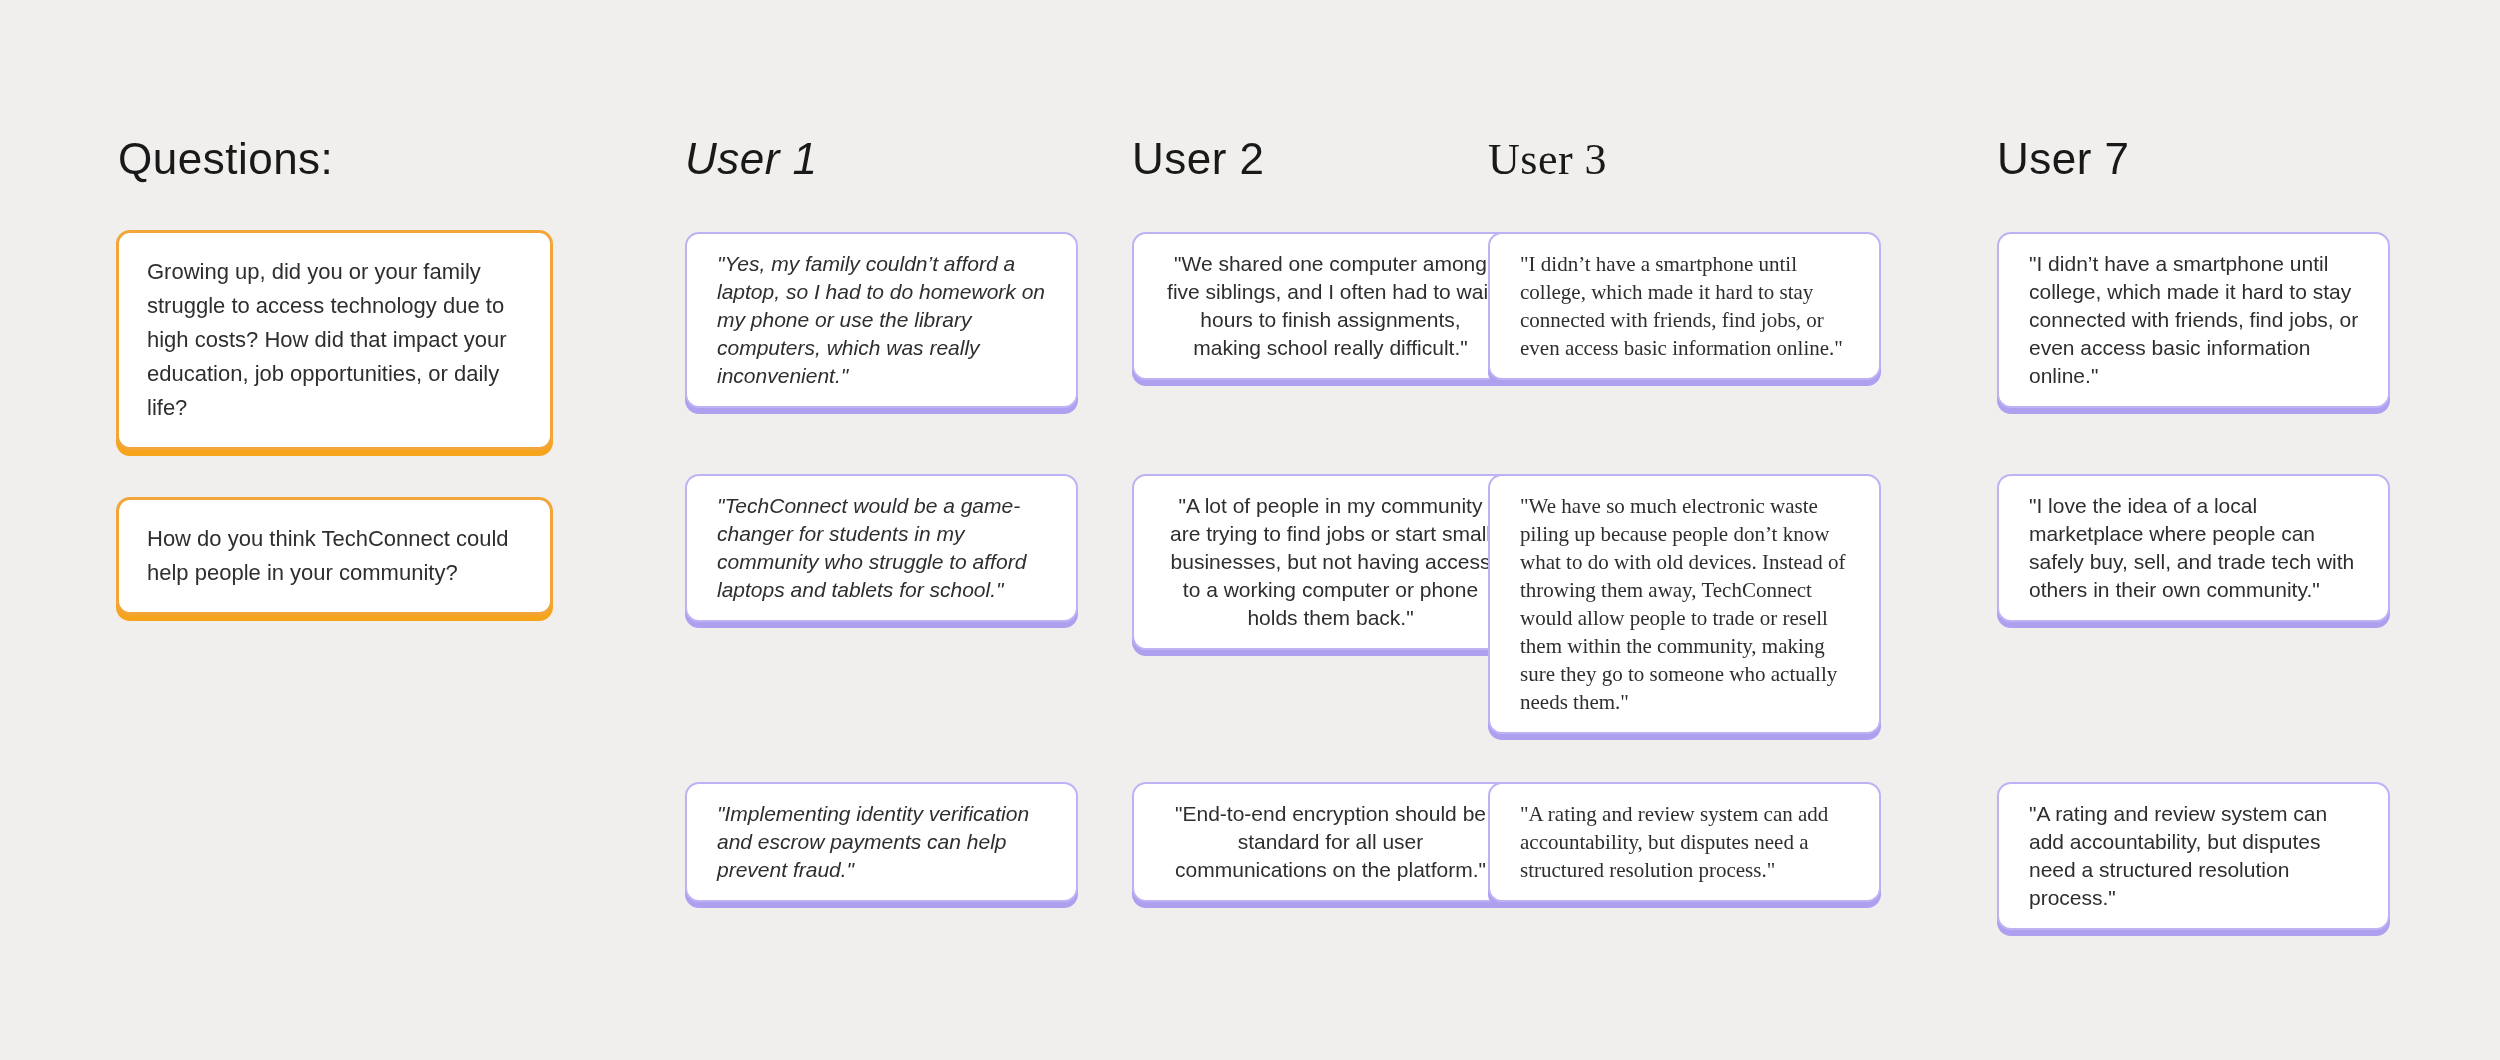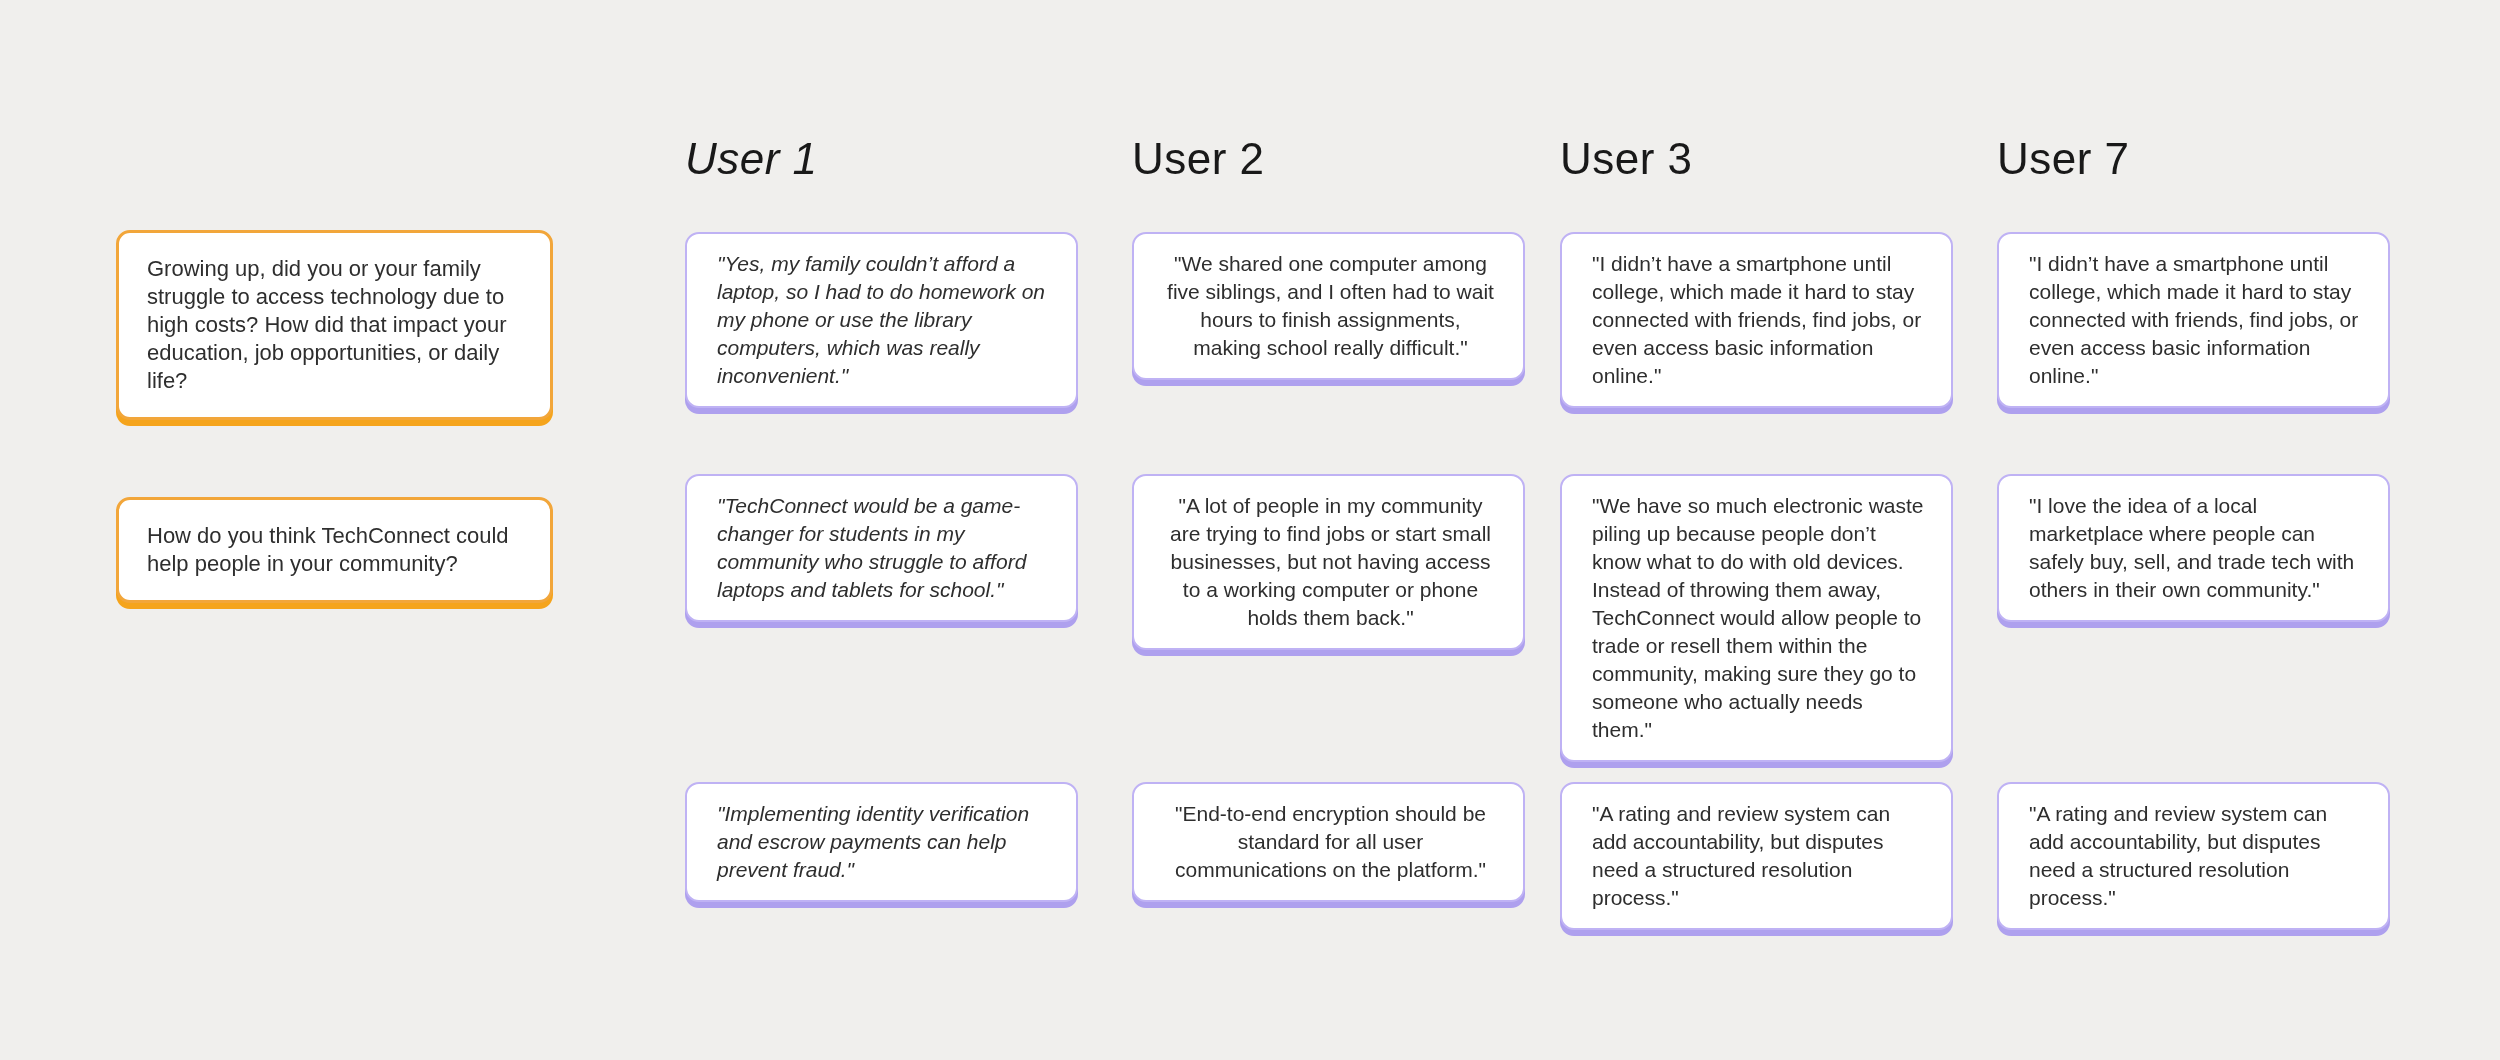--- a/index.html
+++ b/index.html
@@ -31,41 +31,42 @@
     color: #2E2E2E;
     border-radius: 14px;
   }
   .card.question {
     width: 437px;
     left: 116px;
     border: 3px solid #F2A63A;
     box-shadow: 0 6px 0 #F5A41C;
     padding: 22px 28px 22px 28px;
     font-size: 22px;
-    line-height: 28px;
+    line-height: 34px;
   }
   .card.answer {
     width: 393px;
     border: 2px solid #BFB2F4;
     box-shadow: 0 6px 0 #AEA0EE;
     padding: 16px 26px 16px 30px;
     font-size: 21px;
     line-height: 28px;
   }
   
   .c0 { left: 685px; font-style: italic; }
   .c1 { left: 1132px; text-align: center; }
-  .c2 { left: 1560px; }
+  .c2 { left: 1488px; font-family: Liberation Serif, serif; }
   .c3 { left: 1997px; }
 </style>
 </head>
 <body>
 
 <div class="board">
 
+  <div class="col-title" style="left:118px;">Questions:</div>
   <div class="col-title c0">User 1</div>
   <div class="col-title c1">User 2</div>
   <div class="col-title c2">User 3</div>
   <div class="col-title c3">User 7</div>
 
   <div class="card question" style="top:230px;">Growing up, did you or your family struggle to access technology due to high costs? How did that impact your education, job opportunities, or daily life?</div>
   <div class="card answer c0" style="top:232px;">"Yes, my family couldn’t afford a laptop, so I had to do homework on my phone or use the library computers, which was really inconvenient."</div>
   <div class="card answer c1" style="top:232px;">"We shared one computer among five siblings, and I often had to wait hours to finish assignments, making school really difficult."</div>
   <div class="card answer c2" style="top:232px;">"I didn’t have a smartphone until college, which made it hard to stay connected with friends, find jobs, or even access basic information online."</div>
   <div class="card answer c3" style="top:232px;">"I didn’t have a smartphone until college, which made it hard to stay connected with friends, find jobs, or even access basic information online."</div>

